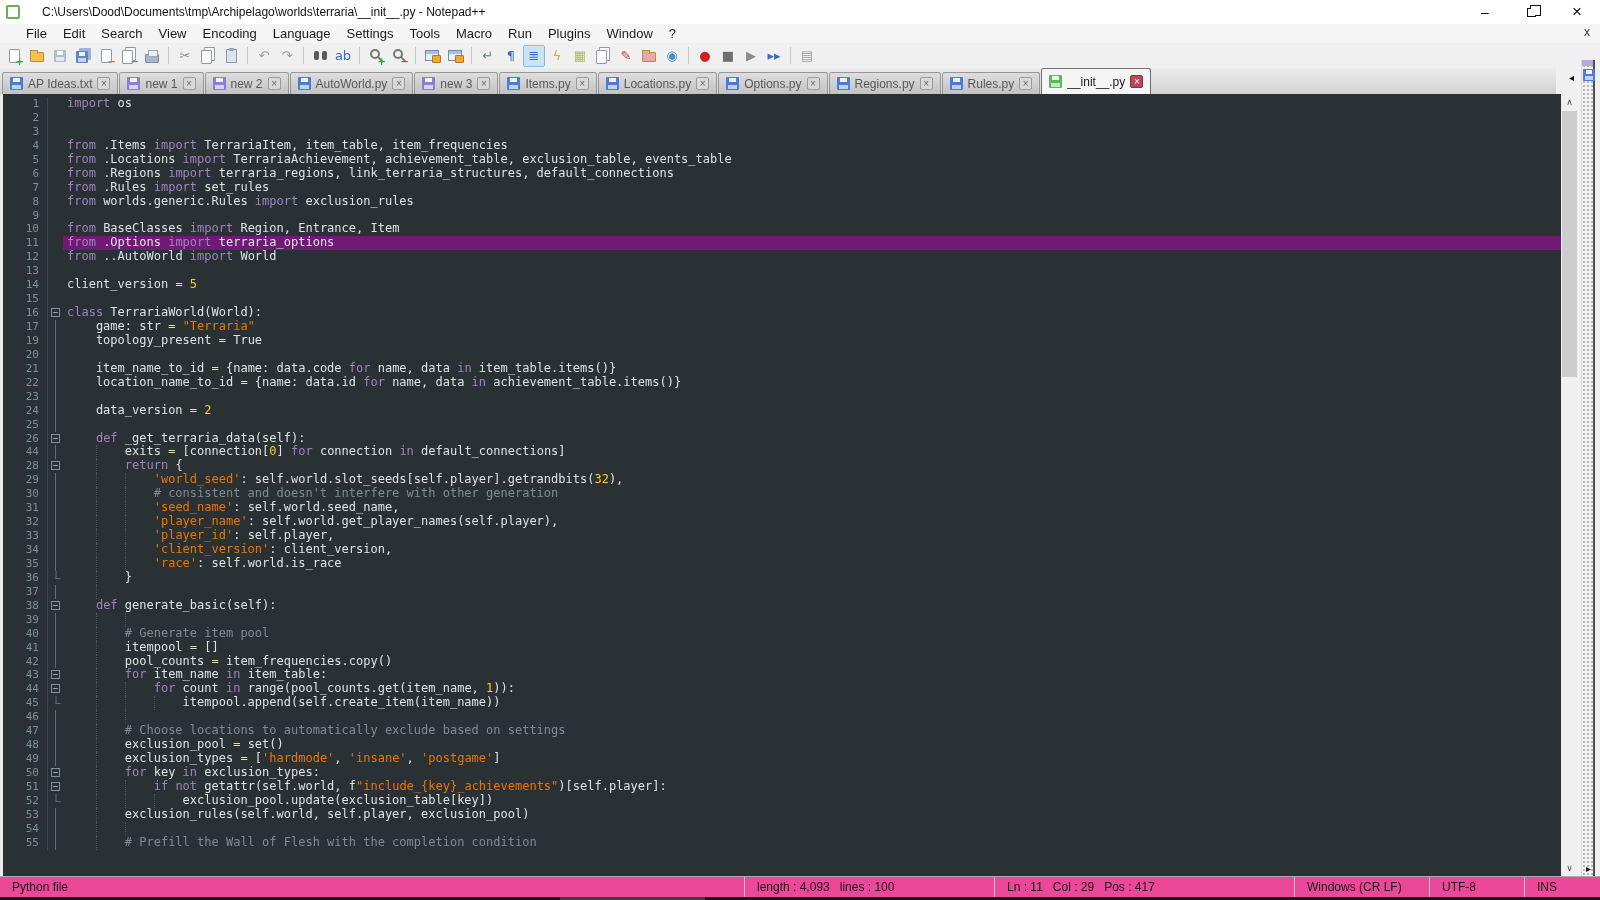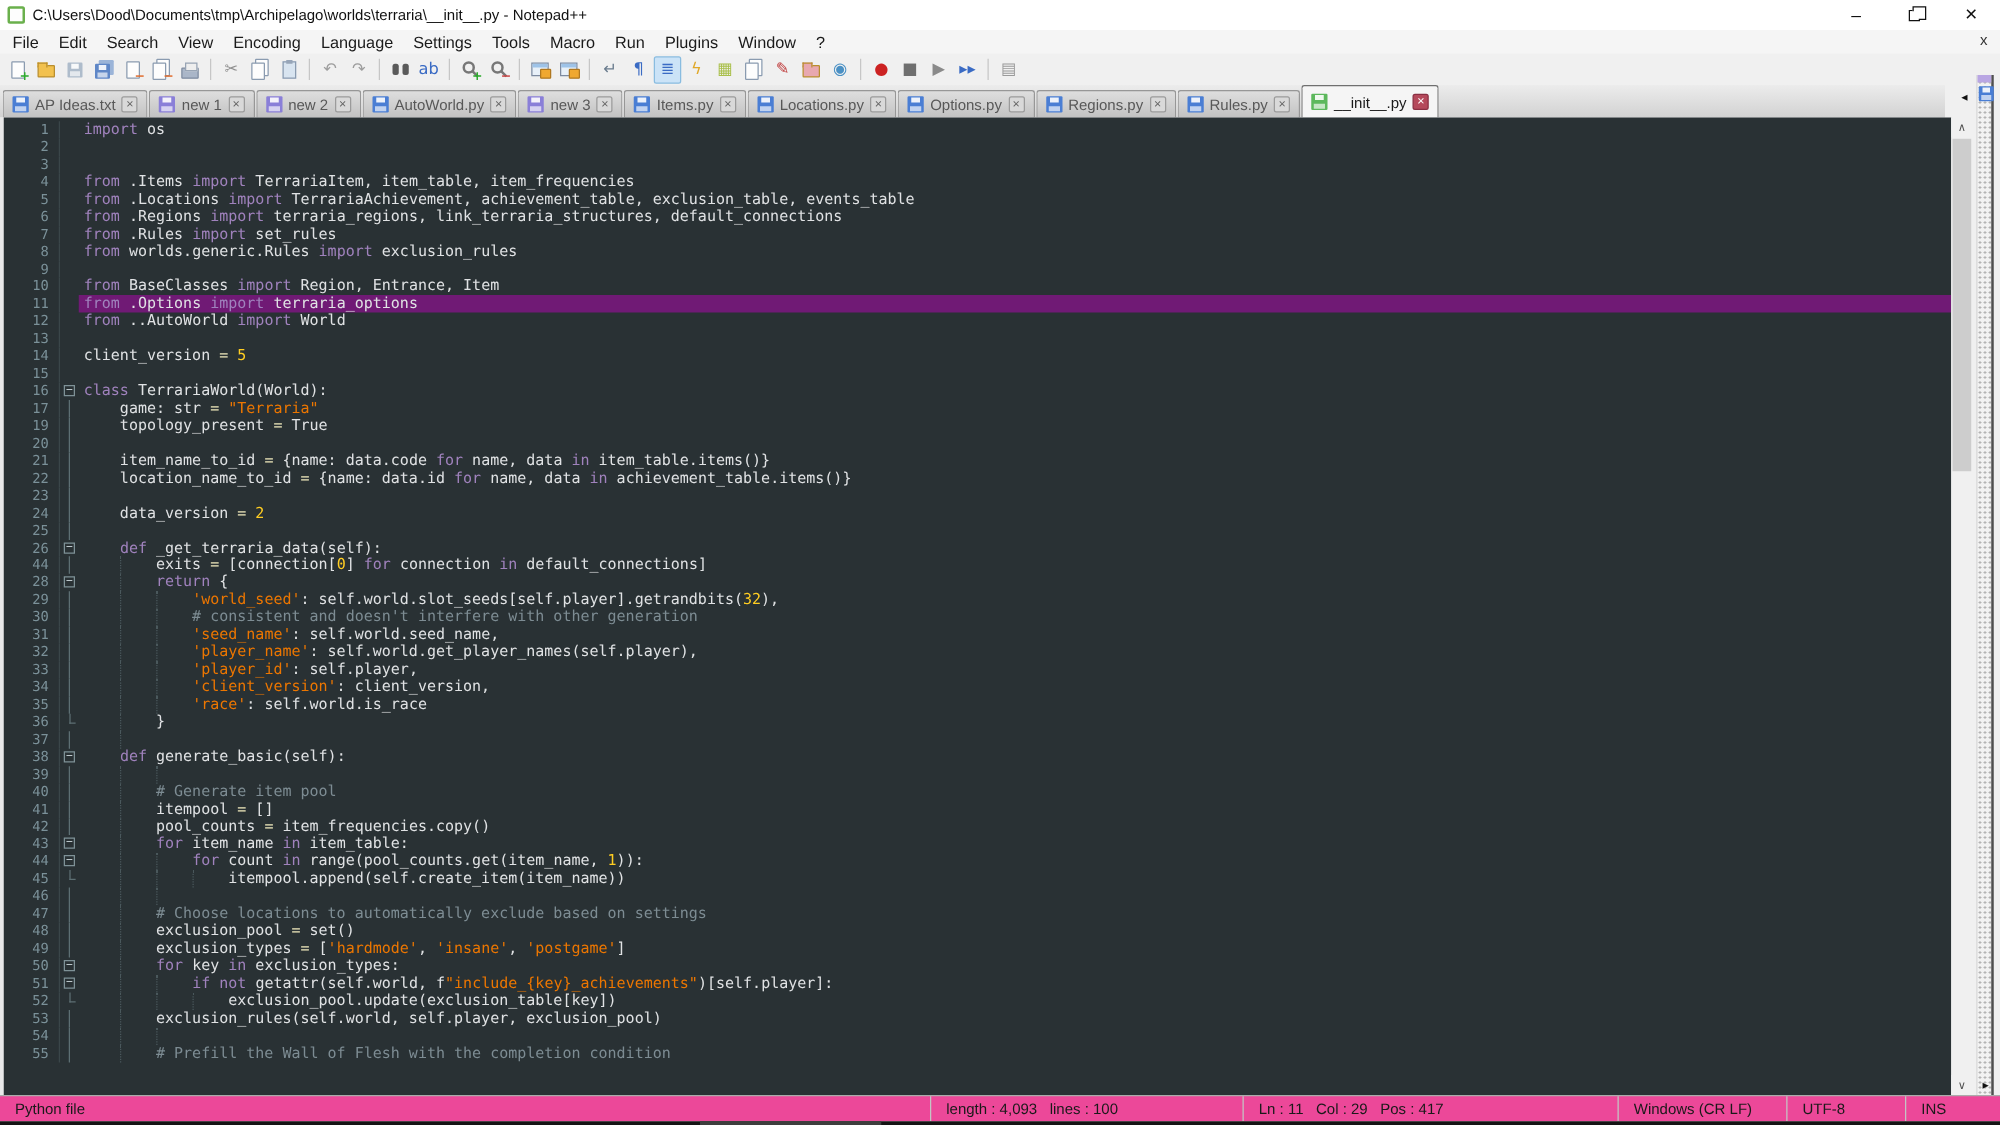--- a/index.html
+++ b/index.html
@@ -5,32 +5,32 @@
   * { margin:0; padding:0; box-sizing:border-box; }
   html,body { width:1600px; height:900px; overflow:hidden; background:#888; }
   #window { position:relative; width:1600px; height:900px; background:#f0f0f0;
             font-family:"Liberation Sans", sans-serif; }
 
   
   .titlebar { position:absolute; top:0; left:0; right:0; height:24px; background:#ffffff;
               display:flex; align-items:center; padding-left:6px; }
   .npp-icon { width:14px; height:14px; background:#fdfdfd; border:2px solid #6ab04c;
               border-radius:2px; margin-right:6px; }
-  .title-text { font-size:12px; color:#111; white-space:nowrap; }
+  .title-text { font-size:12px; color:#111; white-space:nowrap;margin-left:16px; }
   .win-btns { margin-left:auto; display:flex; height:100%; }
   .win-btn { width:46px; height:100%; display:flex; align-items:center; justify-content:center;
              font-size:14px; color:#111; }
   .btn-max span { position:relative; width:9px; height:9px; border:1px solid #111; background:transparent; display:block; }
   .btn-max span::before { content:""; position:absolute; top:-4px; left:2px; width:9px; height:9px;
              border:1px solid #111; background:#fff; }
   .btn-max span::after { content:""; position:absolute; top:0; left:0; width:7px; height:7px; background:#fff; }
 
   
   .menubar { position:absolute; top:24px; left:0; right:0; height:19px; background:#f5f5f5;
-             display:flex; align-items:center; padding-left:2px; }
+             display:flex; align-items:center; padding-left:18px; }
   .menu-item { font-size:13px; color:#1a1a1a; padding:0 8px; height:100%; display:flex; align-items:center; }
   .menubar-x { position:absolute; right:10px; top:26px; font-size:12px; color:#333; line-height:12px; }
 
   
   .toolbar { position:absolute; top:43px; left:0; right:0; height:25px; background:#f0f0f0;
              display:flex; align-items:center; padding-left:3px; gap:1px; }
   .tbtn { width:22px; height:22px; display:flex; align-items:center; justify-content:center;
           position:relative; border-radius:2px; border:1px solid transparent; }
   .tbtn.pressed { background:#cbe3f7; border:1px solid #89bce0; }
   .tsep { width:1px; height:17px; background:#c6c6c6; margin:0 4px; }

